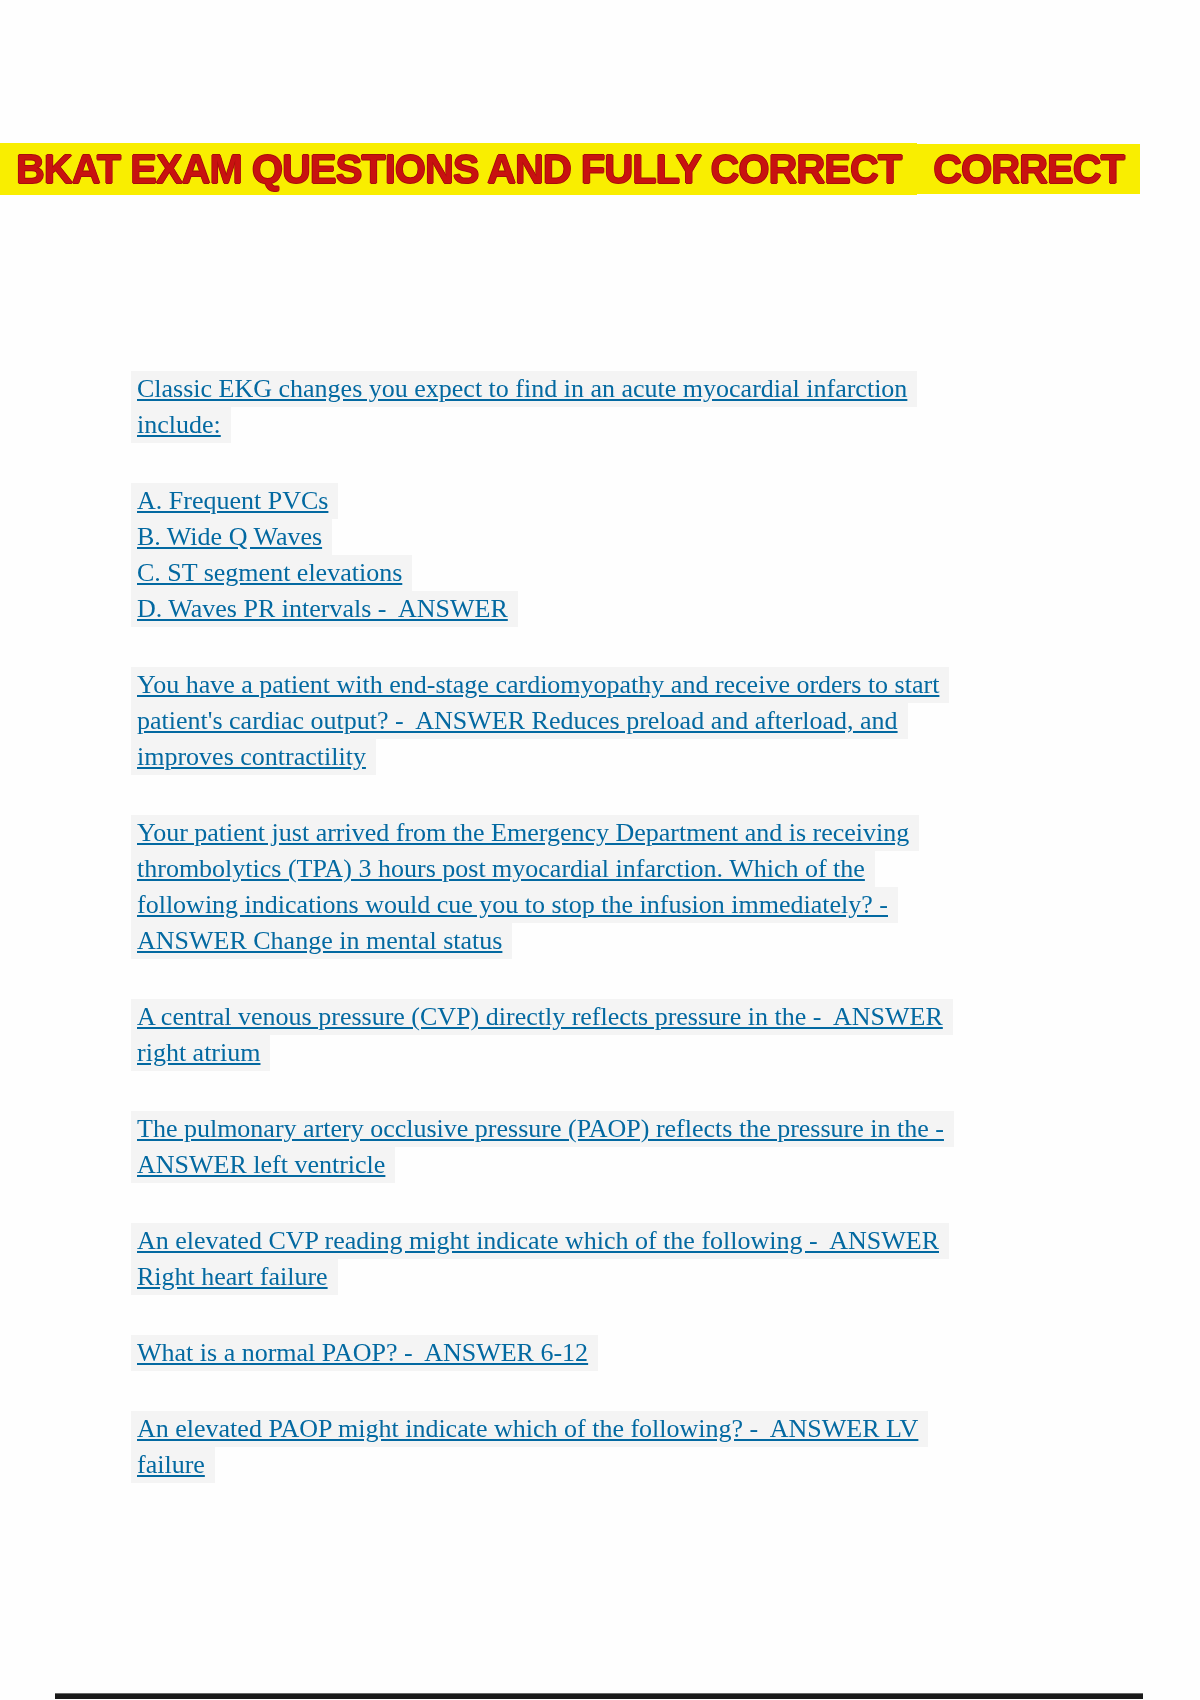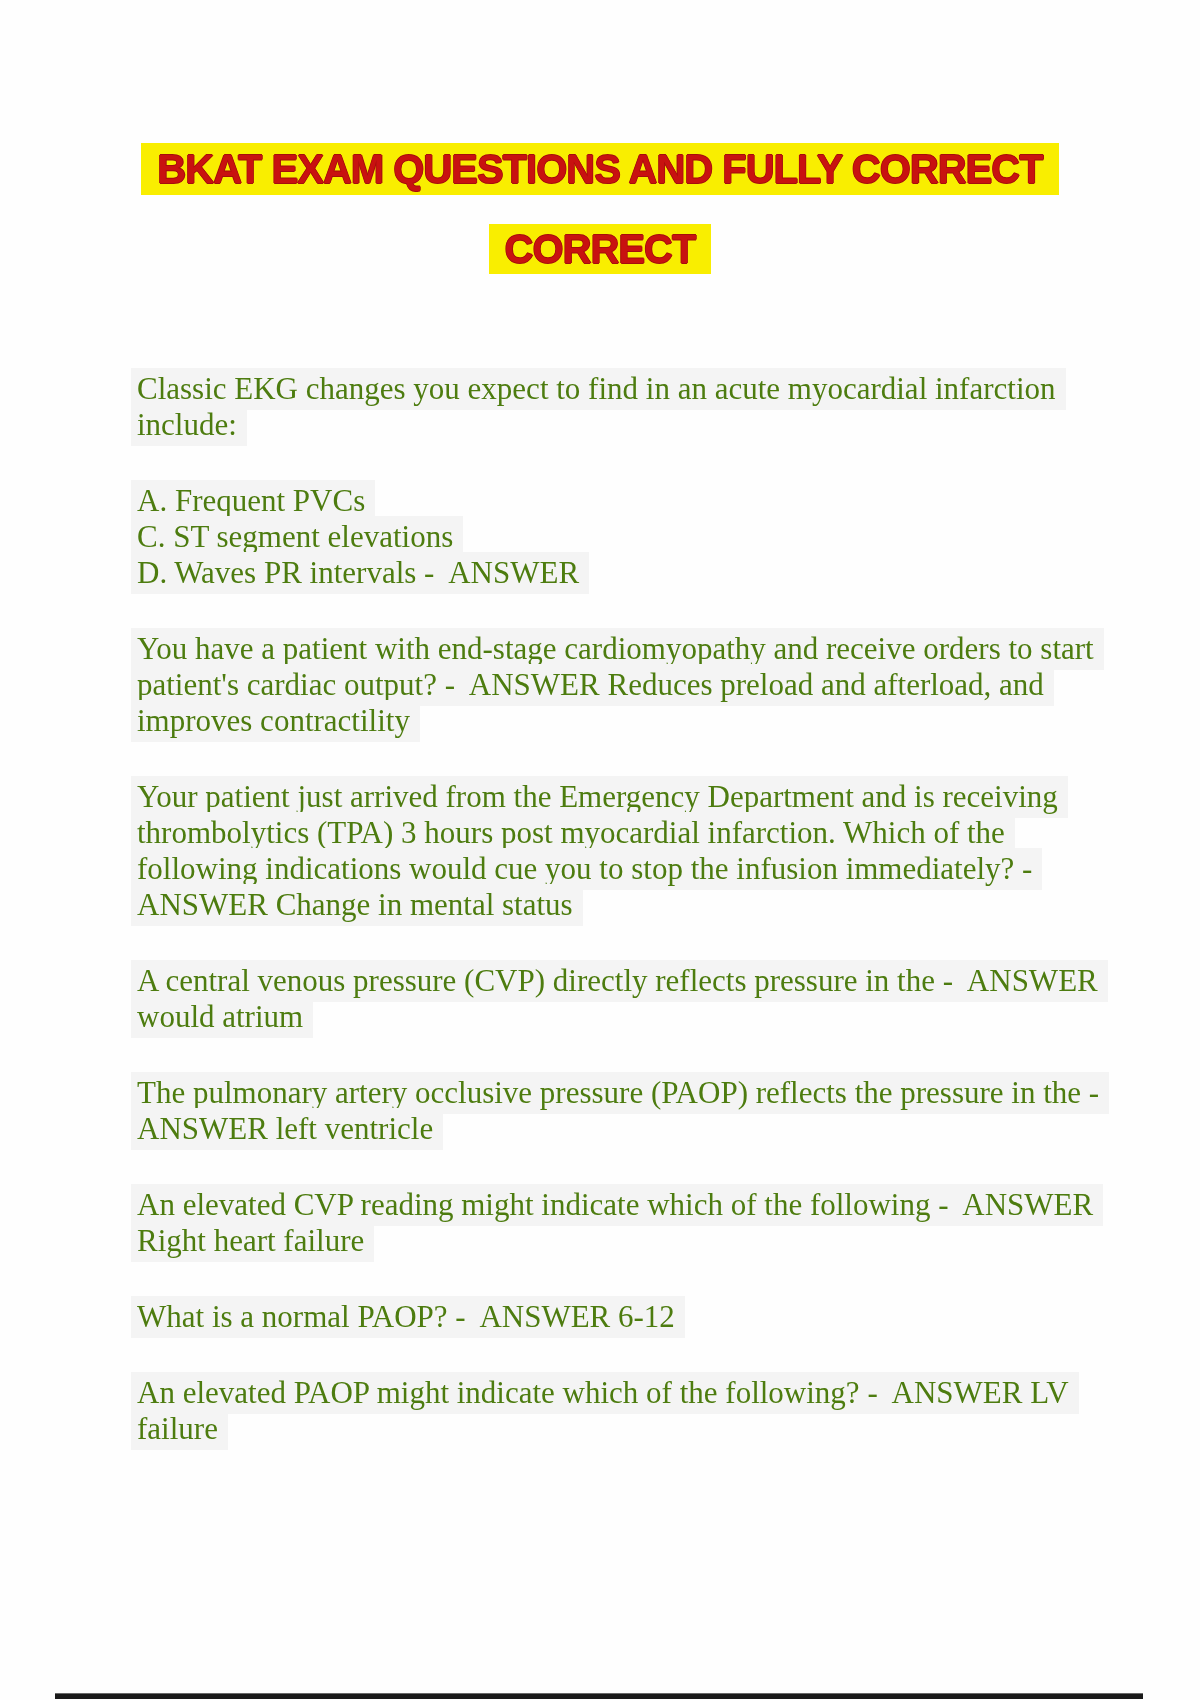--- a/index.html
+++ b/index.html
@@ -15,24 +15,23 @@
     inset: 0;
     background: #fefefe;
   }
   
   .title-wrap {
     position: absolute;
     top: 143px;
     left: 0;
     width: 100%;
     display: flex;
-    flex-direction: column;
+    flex-direction: row;
     align-items: center;
     text-align: center;
-    gap: 29px;
   }
   .title-line {
     display: inline-block;
     background: #f9ee00;
     color: #c81210;
     font-family: "Liberation Sans", "DejaVu Sans", sans-serif;
     font-weight: bold;
     font-size: 40px;
     line-height: 52px;
     letter-spacing: -1px;
@@ -46,23 +45,24 @@
   
   .content {
     position: absolute;
     left: 137px;
     top: 371px;
     width: 950px;
   }
   .paragraph { margin-bottom: 40px; }
   .line {
     line-height: 36px;
-    font-size: 31px;
-    color: #4d7c0f;
+    font-size: 26px;
+    color: #0369a1;
     white-space: pre;
+    text-decoration: underline;
   }
   .line > span {
     background: #f4f4f4;
     padding: 3px 10px 4px 6px;
     margin-left: -6px;
     white-space: pre;
   }
   
   .footer-rule {
     position: absolute;
@@ -84,37 +84,38 @@
     <span class="title-line second">CORRECT</span>
   </div>
 
   <div class="content">
       <div class="paragraph">
         <div class="line"><span>Classic EKG changes you expect to find in an acute myocardial infarction</span></div>
         <div class="line"><span>include:</span></div>
       </div>
       <div class="paragraph">
         <div class="line"><span>A. Frequent PVCs</span></div>
+        <div class="line"><span>B. Wide Q Waves</span></div>
         <div class="line"><span>C. ST segment elevations</span></div>
         <div class="line"><span>D. Waves PR intervals -  ANSWER</span></div>
       </div>
       <div class="paragraph">
         <div class="line"><span>You have a patient with end-stage cardiomyopathy and receive orders to start</span></div>
         <div class="line"><span>patient's cardiac output? -  ANSWER Reduces preload and afterload, and</span></div>
         <div class="line"><span>improves contractility</span></div>
       </div>
       <div class="paragraph">
         <div class="line"><span>Your patient just arrived from the Emergency Department and is receiving</span></div>
         <div class="line"><span>thrombolytics (TPA) 3 hours post myocardial infarction. Which of the</span></div>
         <div class="line"><span>following indications would cue you to stop the infusion immediately? -</span></div>
         <div class="line"><span>ANSWER Change in mental status</span></div>
       </div>
       <div class="paragraph">
         <div class="line"><span>A central venous pressure (CVP) directly reflects pressure in the -  ANSWER</span></div>
-        <div class="line"><span>would atrium</span></div>
+        <div class="line"><span>right atrium</span></div>
       </div>
       <div class="paragraph">
         <div class="line"><span>The pulmonary artery occlusive pressure (PAOP) reflects the pressure in the -</span></div>
         <div class="line"><span>ANSWER left ventricle</span></div>
       </div>
       <div class="paragraph">
         <div class="line"><span>An elevated CVP reading might indicate which of the following -  ANSWER</span></div>
         <div class="line"><span>Right heart failure</span></div>
       </div>
       <div class="paragraph">

